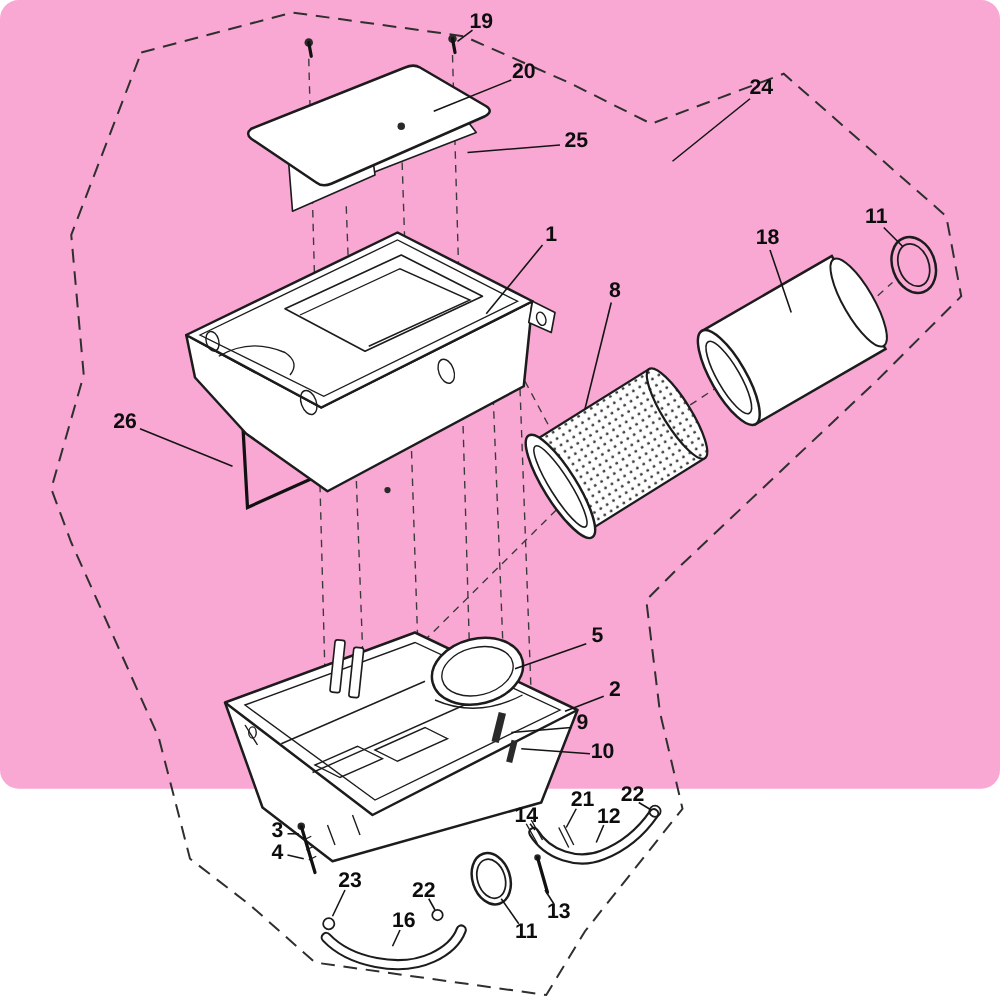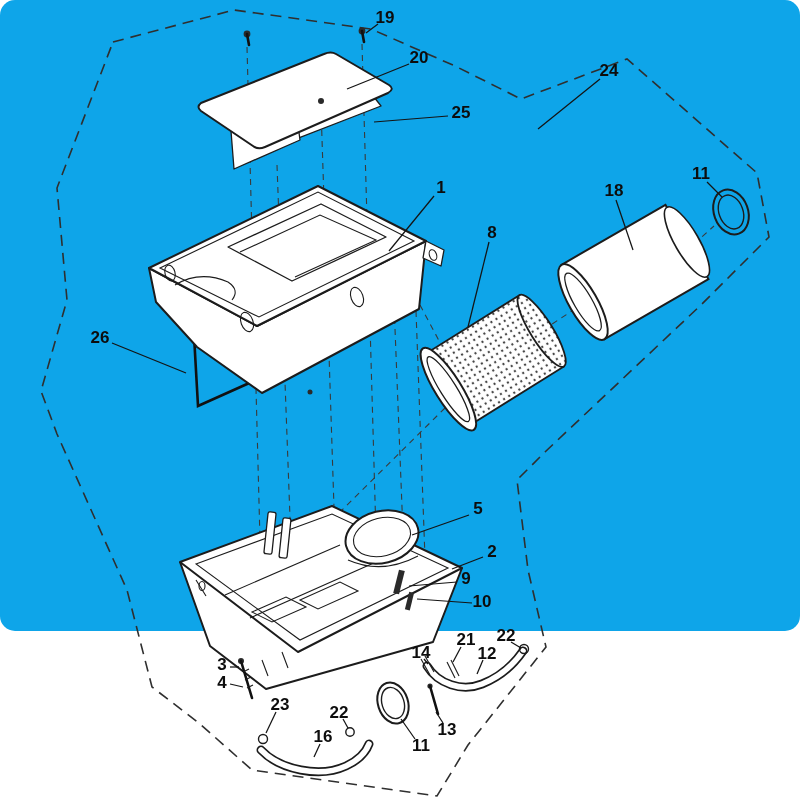--- a/index.html
+++ b/index.html
@@ -1,17 +1,17 @@
 <!DOCTYPE html>
 <html><head>
 <meta charset="utf-8">
 <style>
   html,body{margin:0;padding:0;background:#ffffff;}
   body{width:800px;height:800px;overflow:hidden;}
-  .stage{position:relative;width:800px;height:631px;background:#0ea5e9;border-radius:15px;}
+  .stage{position:relative;width:800px;height:631px;background:#f9a8d4;border-radius:15px;}
   svg{display:block;}
   .outline{fill:none;stroke:#2f2f2f;stroke-width:1.6;stroke-dasharray:11 7;}
   .proj{fill:none;stroke:#3a3a3a;stroke-width:1.1;stroke-dasharray:6 5;}
   .part{fill:#ffffff;stroke:#1c1c1c;stroke-width:2;stroke-linejoin:round;}
   .part-thin{fill:#ffffff;stroke:#1c1c1c;stroke-width:1.3;stroke-linejoin:round;}
   .thin{fill:none;stroke:#1c1c1c;stroke-width:1.1;}
   .thick{fill:none;stroke:#111;stroke-width:2.6;stroke-linecap:round;}
   .dark{fill:#2a2a2a;stroke:none;}
   .hose-outer{stroke:#1c1c1c;stroke-width:9;fill:none;stroke-linecap:round;}
   .hose-inner{stroke:#ffffff;stroke-width:5.6;fill:none;stroke-linecap:round;}

